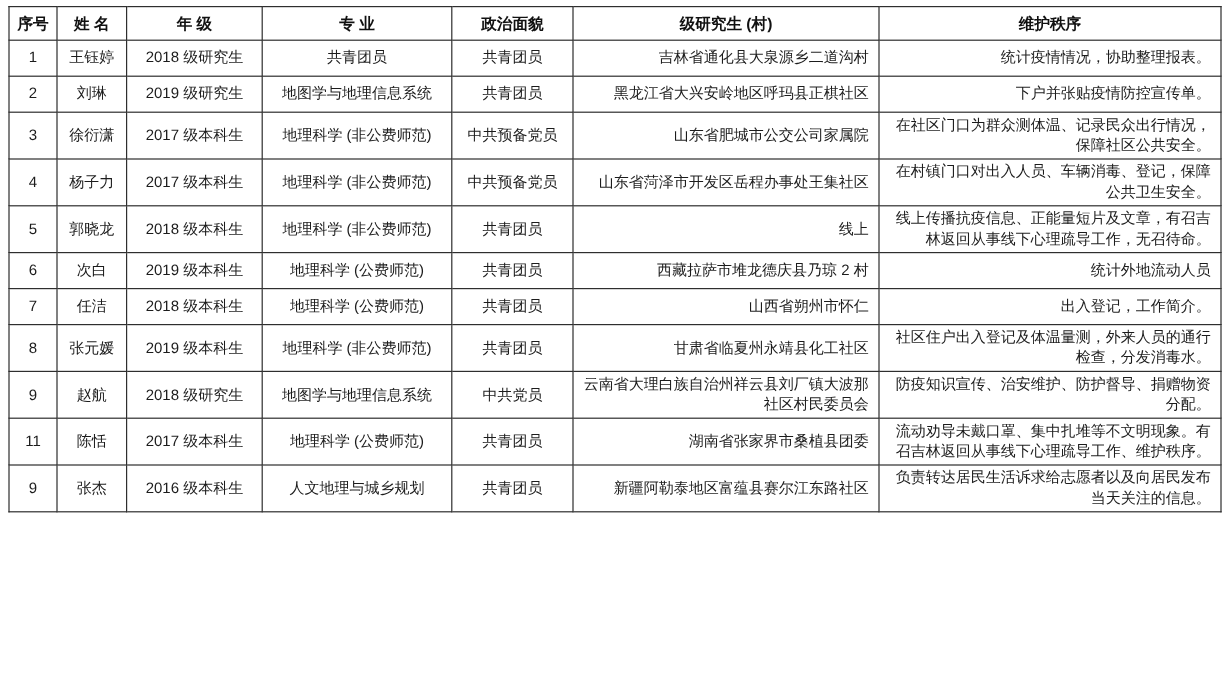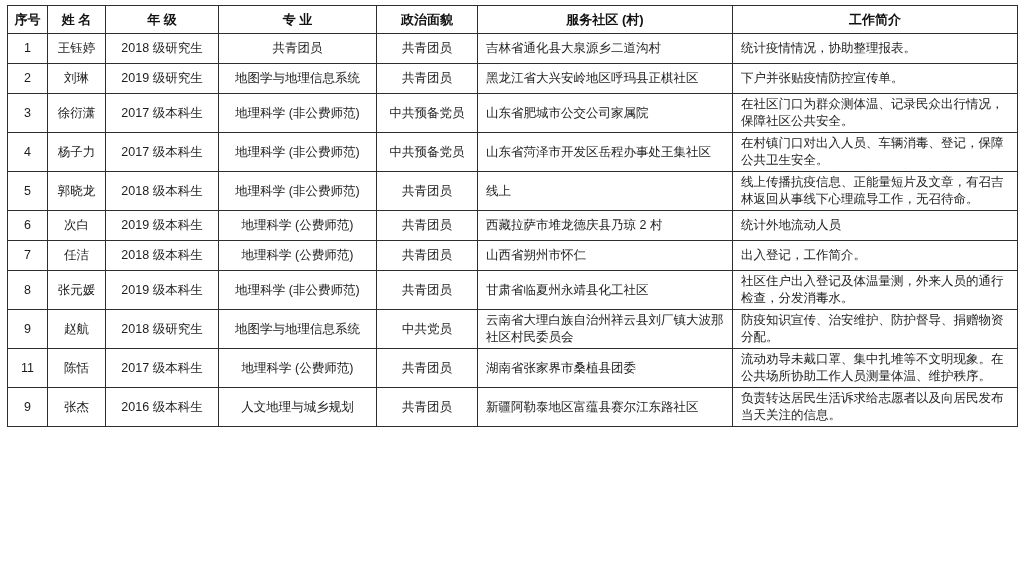--- a/index.html
+++ b/index.html
@@ -38,21 +38,21 @@
     font-weight: 700;
     font-size: 13px;
     height: 28px;
     padding: 2px 4px;
     color: #111111;
   }
   table.roster td {
     height: 30px;
   }
   table.roster td.al {
-    text-align: left;
+    text-align: right;
   }
   col.c-index  { width: 40px; }
   col.c-name   { width: 58px; }
   col.c-grade  { width: 113px; }
   col.c-major  { width: 158px; }
   col.c-polit  { width: 101px; }
   col.c-comm   { width: 255px; }
   col.c-work   { width: 285px; }
 </style>
 </head>
@@ -69,22 +69,22 @@
       <col class="c-comm">
       <col class="c-work">
     </colgroup>
     <thead>
       <tr>
           <th>序号</th>
           <th>姓 名</th>
           <th>年 级</th>
           <th>专 业</th>
           <th>政治面貌</th>
-          <th>服务社区 (村)</th>
-          <th>工作简介</th>
+          <th>级研究生 (村)</th>
+          <th>维护秩序</th>
         </tr>
     </thead>
     <tbody>
         <tr>
           <td>1</td>
           <td>王钰婷</td>
           <td>2018 级研究生</td>
           <td>共青团员</td>
           <td>共青团员</td>
           <td class="al">吉林省通化县大泉源乡二道沟村</td>
@@ -162,21 +162,21 @@
           <td class="al">云南省大理白族自治州祥云县刘厂镇大波那社区村民委员会</td>
           <td class="al">防疫知识宣传、治安维护、防护督导、捐赠物资分配。</td>
         </tr>
         <tr>
           <td>11</td>
           <td>陈恬</td>
           <td>2017 级本科生</td>
           <td>地理科学 (公费师范)</td>
           <td>共青团员</td>
           <td class="al">湖南省张家界市桑植县团委</td>
-          <td class="al">流动劝导未戴口罩、集中扎堆等不文明现象。在公共场所协助工作人员测量体温、维护秩序。</td>
+          <td class="al">流动劝导未戴口罩、集中扎堆等不文明现象。有召吉林返回从事线下心理疏导工作、维护秩序。</td>
         </tr>
         <tr>
           <td>9</td>
           <td>张杰</td>
           <td>2016 级本科生</td>
           <td>人文地理与城乡规划</td>
           <td>共青团员</td>
           <td class="al">新疆阿勒泰地区富蕴县赛尔江东路社区</td>
           <td class="al">负责转达居民生活诉求给志愿者以及向居民发布当天关注的信息。</td>
         </tr>

